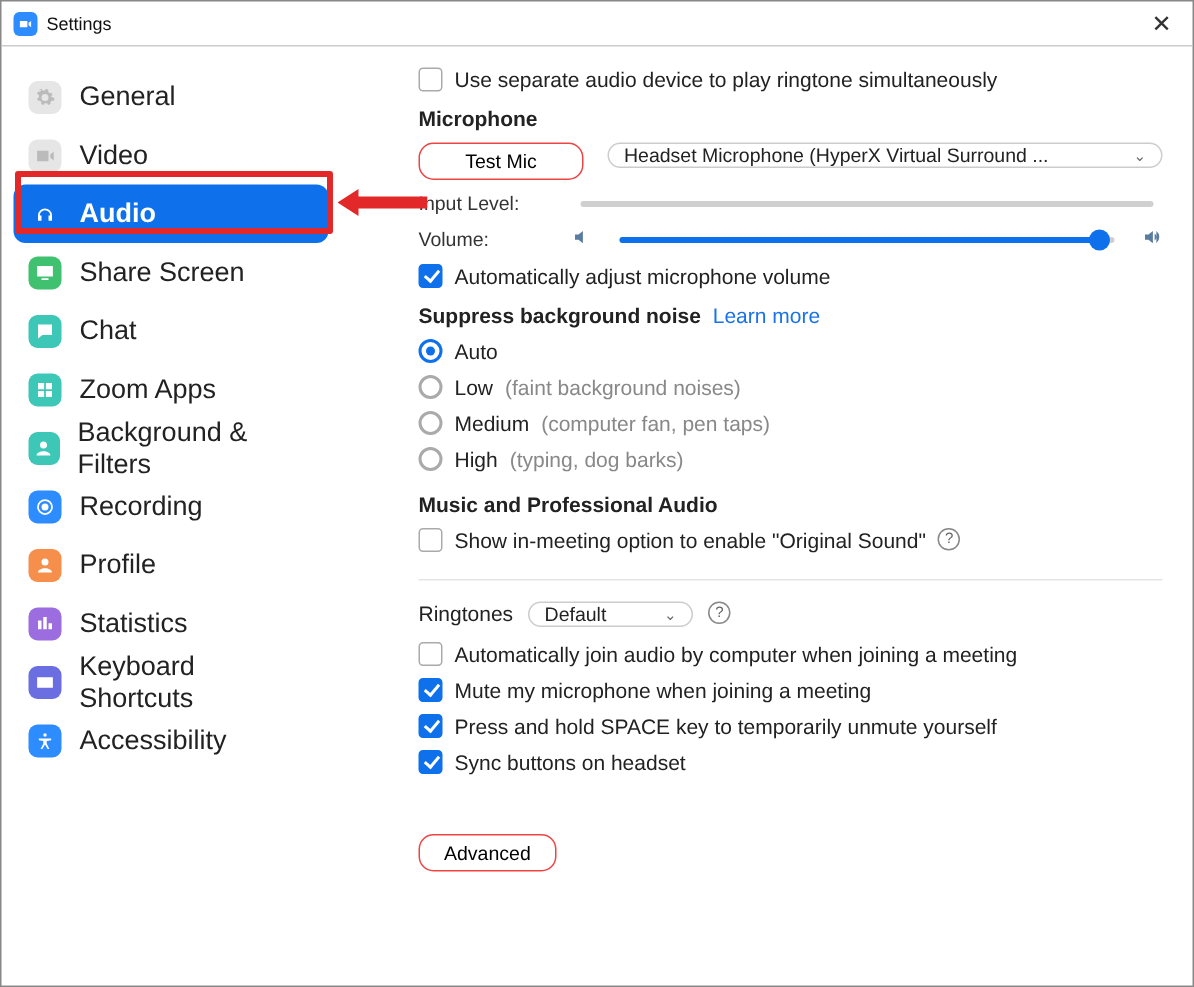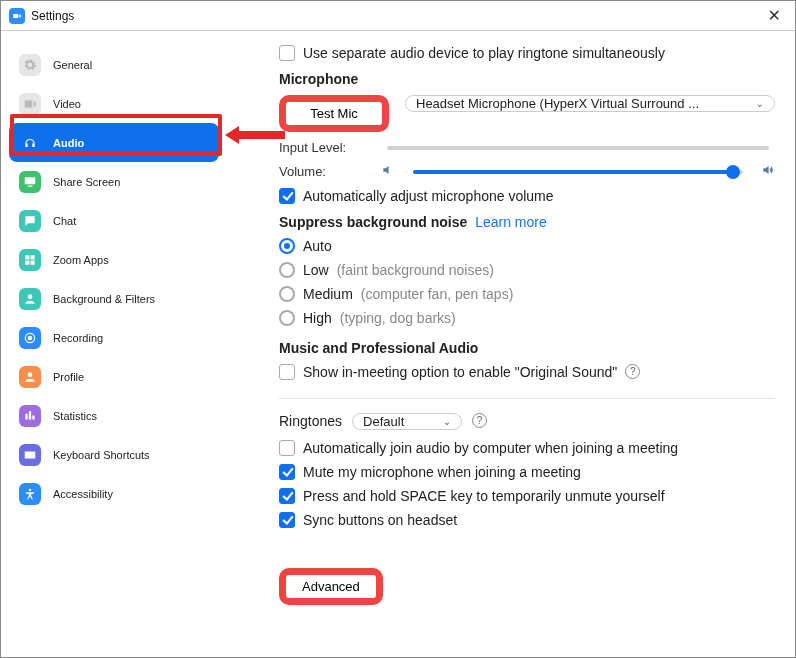--- a/index.html
+++ b/index.html
@@ -5,21 +5,21 @@
   * { box-sizing: border-box; font-family: -apple-system, "Segoe UI", Arial, sans-serif; }
   body { margin: 0; background: #fff; width: 796px; height: 658px; border: 1px solid #888; position: relative; overflow: hidden; }
   .titlebar { height: 30px; display: flex; align-items: center; padding: 11px 8px; border-bottom: 1px solid #ccc; }
   .titlebar .app-icon { width: 16px; height: 16px; background: #2d8cff; border-radius: 4px; display: flex; align-items: center; justify-content: center; margin-right: 6px; }
   .titlebar .app-icon svg { width: 10px; height: 10px; fill: #fff; }
   .titlebar .title { font-size: 12px; color: #111; }
   .titlebar .spacer { flex: 1; }
   .titlebar .close { font-size: 16px; color:#333; padding: 0 6px; cursor: pointer; font-family: Arial, sans-serif; }
   .content { display:flex; height: calc(100% - 30px); }
   .sidebar { width: 228px; padding: 14px 10px 10px 8px; }
-  .sb-item { display:flex; align-items:center; height: 39px; padding: 0 10px; border-radius: 8px; cursor: pointer; font-size: 11px; color: #222; }
+  .sb-item { display:flex; align-items:center; height: 39px; padding: 0 10px; border-radius: 8px; cursor: pointer; font-size: 18px; color: #222; }
   .sb-item .ic { width: 22px; height: 22px; border-radius: 6px; margin-right: 12px; display:flex; align-items:center; justify-content:center; }
   .sb-item .ic svg { width: 14px; height: 14px; }
   .sb-item.gray .ic { background:#e6e6e6; }
   .sb-item.gray .ic svg { fill:#bbb; }
   .sb-item.teal .ic { background:#3cc7b7; }
   .sb-item.green .ic { background:#3fc16f; }
   .sb-item.orange .ic { background:#f58f4b; }
   .sb-item.blue .ic { background:#2d8cff; }
   .sb-item.purple .ic { background:#9b6dde; }
   .sb-item.indigo .ic { background:#6a6ee0; }
@@ -37,21 +37,21 @@
   .row { display:flex; align-items:flex-start; margin-bottom: 8px; gap: 8px; }
   .check { width:16px; height:16px; border:1px solid #aaa; border-radius:3px; flex-shrink:0; position:relative; cursor:pointer; background:#fff; }
   .check.on { background:#0e71eb; border-color:#0e71eb; }
   .check.on::after { content:""; position:absolute; left:5px; top:1px; width:4px; height:8px; border:solid #fff; border-width:0 2px 2px 0; transform:rotate(40deg); }
   .radio { width:16px; height:16px; border:2px solid #aaa; border-radius:50%; flex-shrink:0; position:relative; cursor:pointer; }
   .radio.on { border-color:#0e71eb; }
   .radio.on::after { content:""; position:absolute; left:3px; top:3px; width:6px; height:6px; background:#0e71eb; border-radius:50%; }
   .section-title { font-weight:600; margin: 10px 0 8px 0; font-size: 14px; }
   .hint { color:#888; }
   .link { color:#1a73e8; cursor:pointer; }
-  .btn { border:7px solid #ef4444; background:#fff; border-radius: 10px; padding: 4px 16px; font-size:13px; cursor:pointer; }
+  .btn { border:1px solid #ef4444; background:#fff; border-radius: 10px; padding: 4px 16px; font-size:13px; cursor:pointer; }
   .select { border:1px solid #ccc; background:#fff; border-radius:10px; padding: 0 10px; font-size:13px; cursor:pointer; display:flex; align-items:center; justify-content:space-between;gap:16px; }
   .select .chev { font-size:10px; color:#666; margin-left:8px; }
   .slider { position:relative; flex:1; height: 14px; margin:0 6px; display:flex; align-items:center; }
   .slider .track { height:4px; background:#d0d0d0; width:100%; border-radius:2px; position:relative; }
   .slider .fill { position:absolute; left:0; top:0; height:4px; background:#0e71eb; border-radius:2px; }
   .slider .thumb { width:14px; height:14px; background:#0e71eb; border-radius:50%; position:absolute; top:0; transform:translate(-50%,0); }
   .spk-ic svg { fill:#5a7ca0; width:14px; height:14px; }
   .help-ic { width:15px; height:15px; border:1px solid #888; border-radius:50%; display:inline-flex; align-items:center; justify-content:center; font-size:10px; color:#666; cursor:pointer; }
   hr.sep { border:none; border-top:1px solid #e5e5e5; margin: 18px 0 14px 0; }
   .kv-row { display:flex; align-items:center; gap: 12px; margin-bottom: 8px; }

